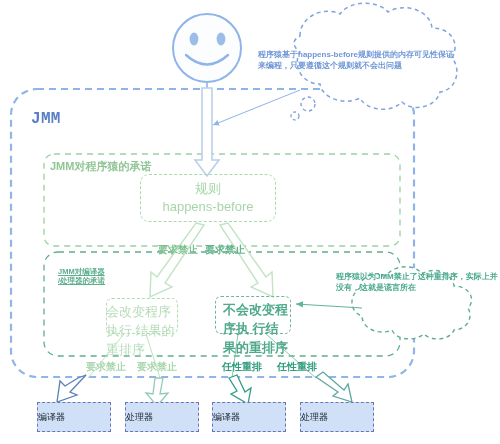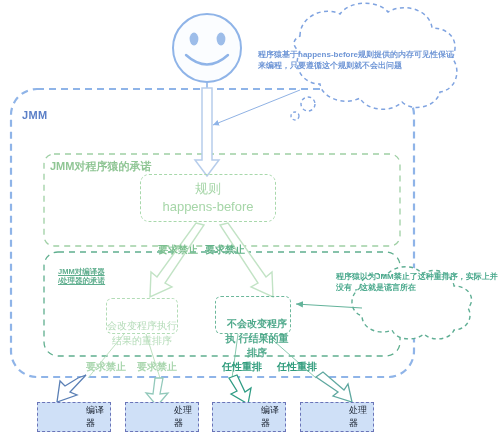--- a/index.html
+++ b/index.html
@@ -20,25 +20,26 @@
     position: absolute;
     left: 0; top: 0;
     width: 500px; height: 444px;
   }
   .lbl {
     position: absolute;
     white-space: pre-line;
     line-height: 1.25;
   }
   .jmm-title {
-    left: 22px; top: 109px;
-    font-size: 11px;
+    left: 31px; top: 109px;
+    font-size: 16px;
     font-weight: bold;
     color: #5b7fc7;
     letter-spacing: 0.3px;
+    font-family: Liberation Mono, monospace;
   }
   .promise1 {
     left: 50px; top: 160px;
     font-size: 11px;
     font-weight: bold;
     color: #90c695;
   }
   .promise2 {
     left: 58px; top: 267px;
     font-size: 7.5px;
@@ -66,24 +67,23 @@
   .mini-box {
     position: absolute;
     border: 1.2px dashed #9ccfa8;
     border-radius: 6px;
     background: transparent;
   }
   .mini-box.left  { left: 106px; top: 298px; width: 72px; height: 36px; border-color: #b2dcb6; }
   .mini-box.right { left: 215px; top: 296px; width: 76px; height: 38px; border-color: #6bb79a; }
   .mini-text {
     position: absolute;
-    text-align: center;
-    font-size: 10px;
+    text-align: left;
+    font-size: 13px;
     line-height: 1.45;
-    margin-top: 16px;
   }
   .mini-text.left  { left: 106px; top: 303px; width: 72px; color: #b5dcb9; }
   .mini-text.right { left: 215px; top: 301px; width: 76px; color: #4fa98b; font-weight: bold; padding-left: 8px; }
   .edge-lbl {
     position: absolute;
     font-size: 10px;
     font-weight: bold;
     white-space: nowrap;
   }
   .e-req1 { left: 158px; top: 243px; color: #7cc08f; }
@@ -114,21 +114,20 @@
   .leaf {
     position: absolute;
     width: 74px; height: 30px;
     border: 1.3px dashed #6a74b8;
     background: #cfe0f7;
     display: flex;
     align-items: center;
     justify-content: flex-start;
     font-size: 9px;
     color: #1b2330;
-    padding-left: 48px;
   }
   .leaf.l1 { left: 37px;  top: 402px; }
   .leaf.l2 { left: 125px; top: 402px; }
   .leaf.l3 { left: 212px; top: 402px; }
   .leaf.l4 { left: 300px; top: 402px; }
 </style>
 </head>
 <body>
 
 <div id="stage">

